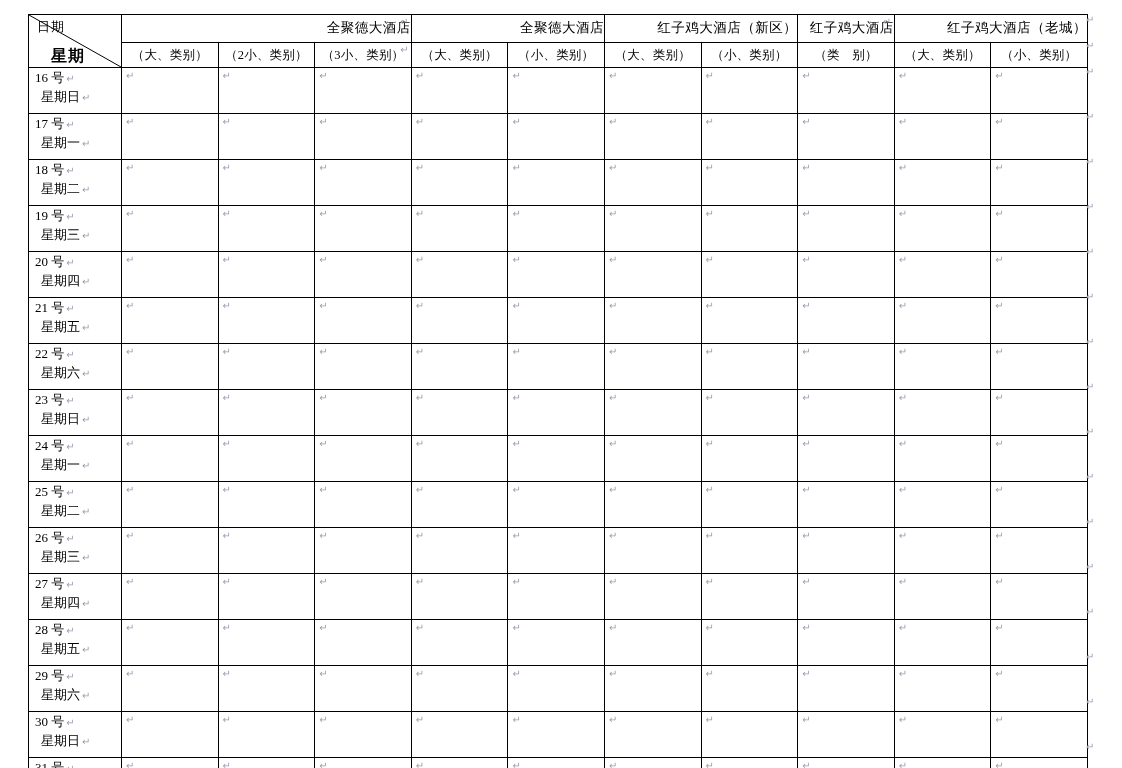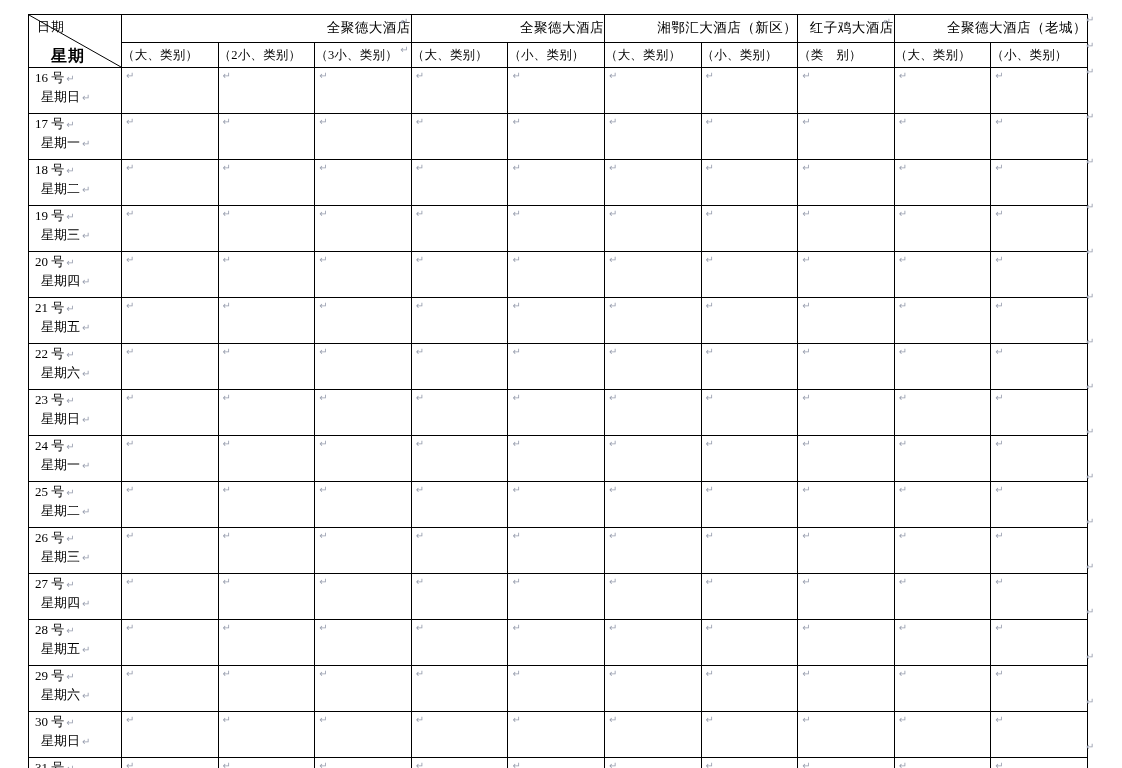--- a/index.html
+++ b/index.html
@@ -71,20 +71,21 @@
     text-align: right;
     font-size: 13.5px;
     font-weight: bold;
     height: 26px;
     line-height: 26px;
     letter-spacing: 0.5px;
     padding: 0 2px;
     position: relative;
   }
   .sub-head {
+    text-align: center;
     font-size: 12.5px;
     height: 24px;
     line-height: 24px;
     letter-spacing: 0.2px;
     position: relative;
   }
   .hd-pilcrow {
     position: absolute;
     right: 2px;
     top: 1px;
@@ -164,28 +165,28 @@
         </td>
 
         <td class="hotel-name" colspan="3">
           <span>全聚德大酒店</span>
           <span class="hd-pilcrow">↵</span>
         </td>
         <td class="hotel-name" colspan="2">
           <span>全聚德大酒店</span>
         </td>
         <td class="hotel-name" colspan="2">
-          <span>湘鄂汇大酒店（新区）</span>
+          <span>红子鸡大酒店（新区）</span>
         </td>
         <td class="hotel-name" colspan="1">
           <span>红子鸡大酒店</span>
           <span class="hd-pilcrow">↵</span>
         </td>
         <td class="hotel-name" colspan="2">
-          <span>全聚德大酒店（老城）</span>
+          <span>红子鸡大酒店（老城）</span>
         </td>
       </tr>
 
       <tr>
         <td class="sub-head">
           <span>（大、类别）</span>
         </td>
         <td class="sub-head">
           <span>（2小、类别）</span>
         </td>

